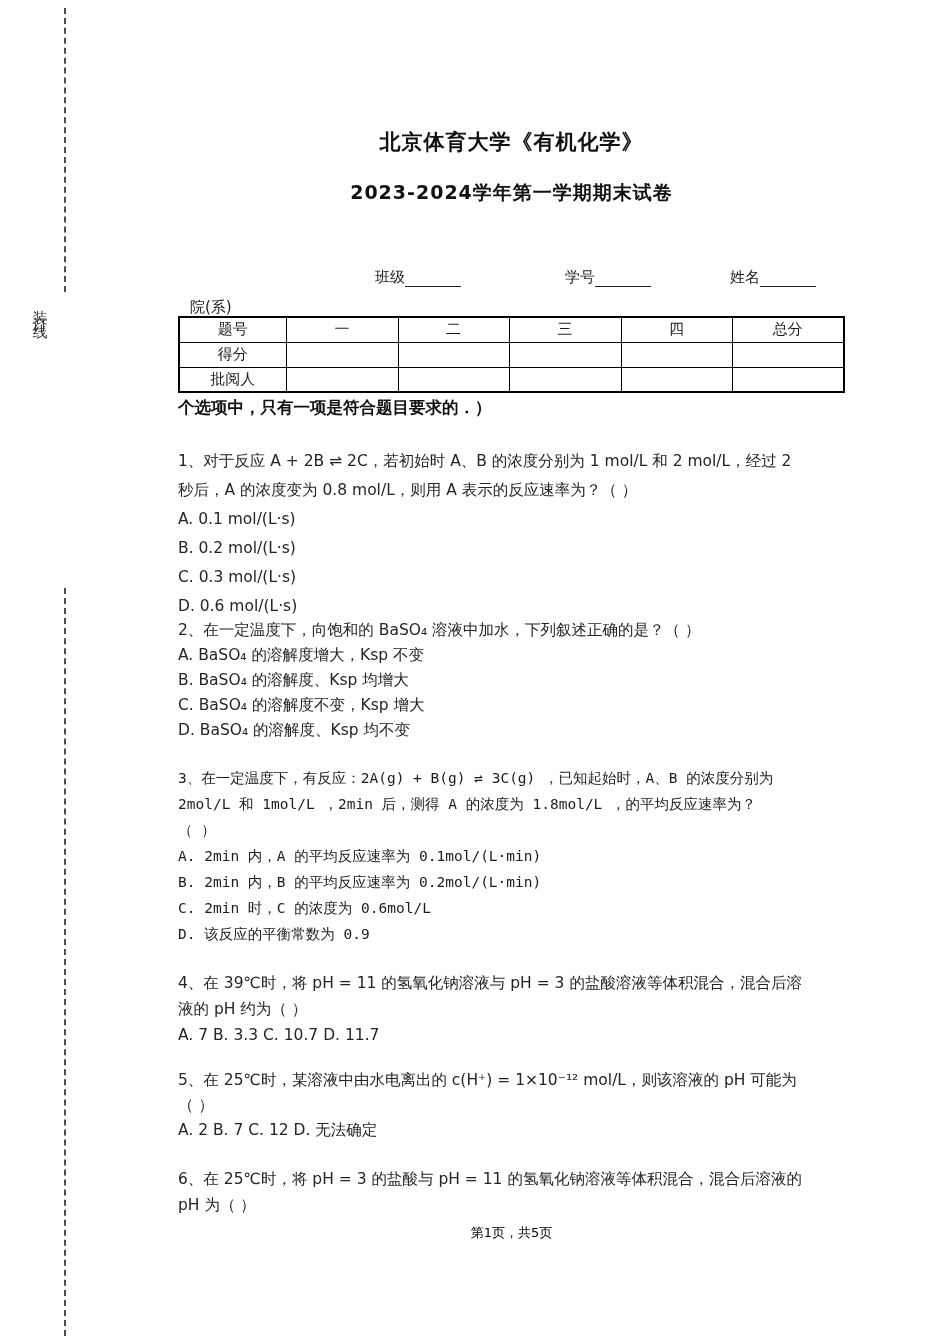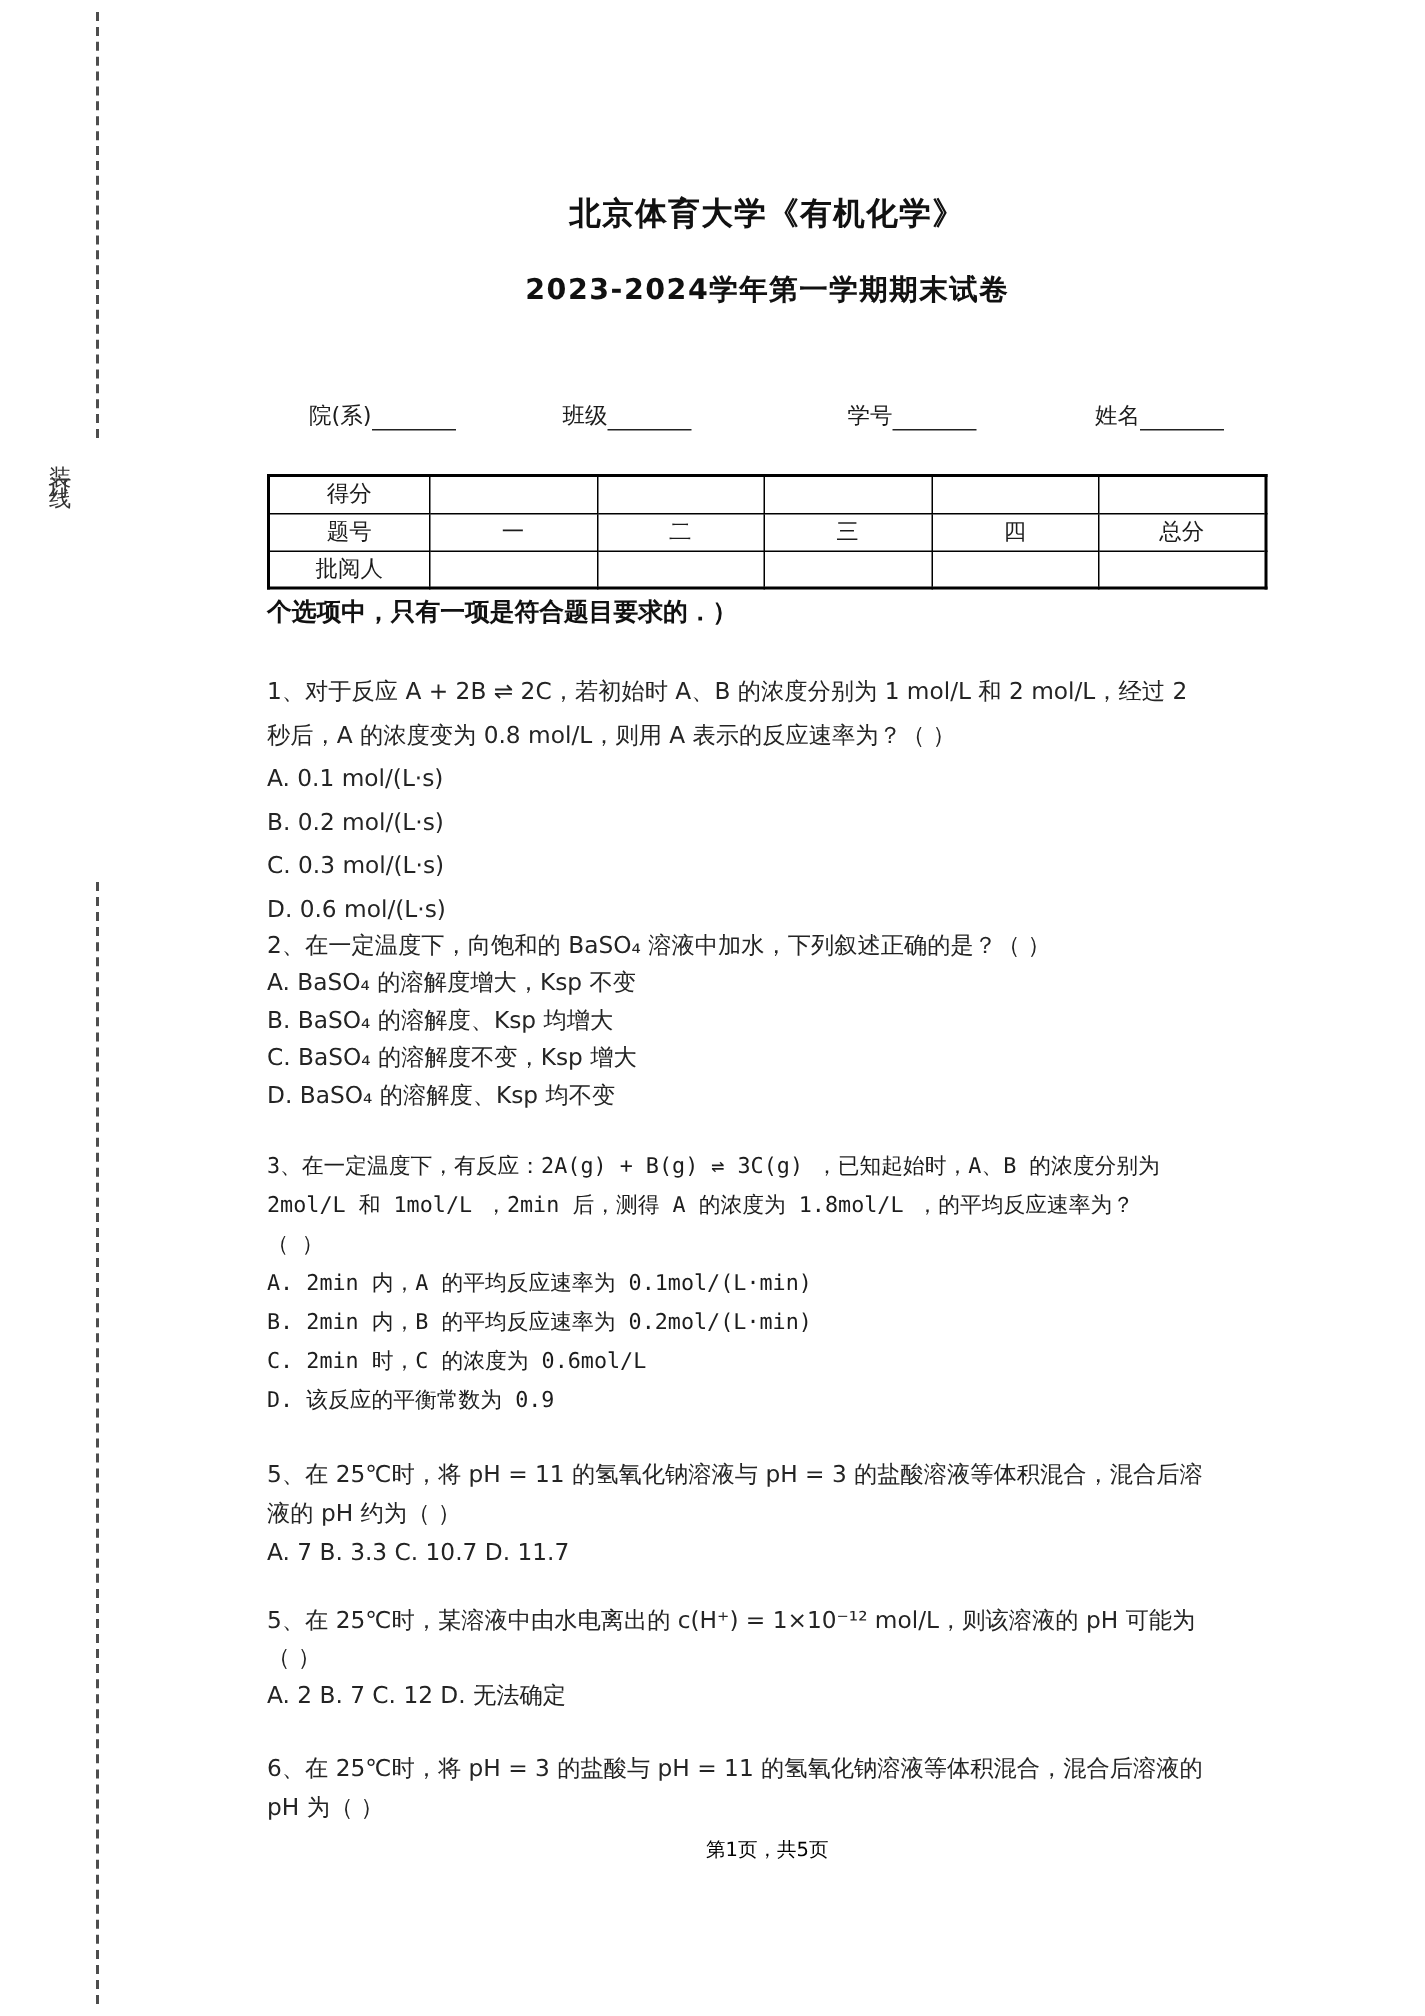--- a/index.html
+++ b/index.html
@@ -37,21 +37,21 @@
     letter-spacing:1px;
   }
   .subtitle {
     position:absolute; top:180px; left:0; width:100%;
     text-align:center; font-weight:700; font-size:19px; color:#111;
     letter-spacing:1px;
   }
 
   .fields { position:absolute; top:268px; left:0; width:667px; height:22px; font-size:15px; color:#1c1c1c; }
   .field { position:absolute; white-space:nowrap; }
-  .field.f1 { left:28px; }
+  .field.f1 { left:12px;margin-top:30px; }
   .field.f2 { left:197px; }
   .field.f3 { left:387px; }
   .field.f4 { left:552px; }
   .field .blank {
     display:inline-block; width:56px; height:15px;
     border-bottom:1.5px solid #222; vertical-align:bottom;
   }
 
   table.score {
     position:absolute; top:316px; left:0;
@@ -108,34 +108,34 @@
       <colgroup>
         <col style="width:107px">
           <col style="width:112px">
           <col style="width:111px">
         <col style="width:112px">
           <col style="width:111px">
           <col style="width:112px">
       </colgroup>
       <tbody>
           <tr>
+        <td>题号</td>
+        <td>一</td>
+        <td>二</td>
+        <td>三</td>
+        <td>四</td>
+        <td>总分</td>
+      </tr>
+      <tr>
         <td>得分</td>
         <td></td>
         <td></td>
         <td></td>
         <td></td>
         <td></td>
-      </tr>
-      <tr>
-        <td>题号</td>
-        <td>一</td>
-        <td>二</td>
-        <td>三</td>
-        <td>四</td>
-        <td>总分</td>
       </tr>
       <tr>
         <td>批阅人</td>
         <td></td>
         <td></td>
         <td></td>
         <td></td>
         <td></td>
       </tr>
     </tbody>
@@ -166,21 +166,21 @@
       <div class="qline">3、在一定温度下，有反应：2A(g) + B(g) ⇌ 3C(g) ，已知起始时，A、B 的浓度分别为</div>
       <div class="qline">2mol/L 和 1mol/L ，2min 后，测得 A 的浓度为 1.8mol/L ，的平均反应速率为？</div>
       <div class="qline">（ ）</div>
       <div class="qline">A. 2min 内，A 的平均反应速率为 0.1mol/(L·min)</div>
       <div class="qline">B. 2min 内，B 的平均反应速率为 0.2mol/(L·min)</div>
       <div class="qline">C. 2min 时，C 的浓度为 0.6mol/L</div>
       <div class="qline">D. 该反应的平衡常数为 0.9</div>
     </div>
 
     <div class="question q4">
-      <div class="qline">5、在 25℃时，将 pH = 11 的氢氧化钠溶液与 pH = 3 的盐酸溶液等体积混合，混合后溶</div>
+      <div class="qline">4、在 39℃时，将 pH = 11 的氢氧化钠溶液与 pH = 3 的盐酸溶液等体积混合，混合后溶</div>
       <div class="qline">液的 pH 约为（ ）</div>
       <div class="qline">A. 7 B. 3.3 C. 10.7 D. 11.7</div>
     </div>
 
     <div class="question q5">
       <div class="qline">5、在 25℃时，某溶液中由水电离出的 c(H⁺) = 1×10⁻¹² mol/L，则该溶液的 pH 可能为</div>
       <div class="qline">（ ）</div>
       <div class="qline">A. 2 B. 7 C. 12 D. 无法确定</div>
     </div>
 

